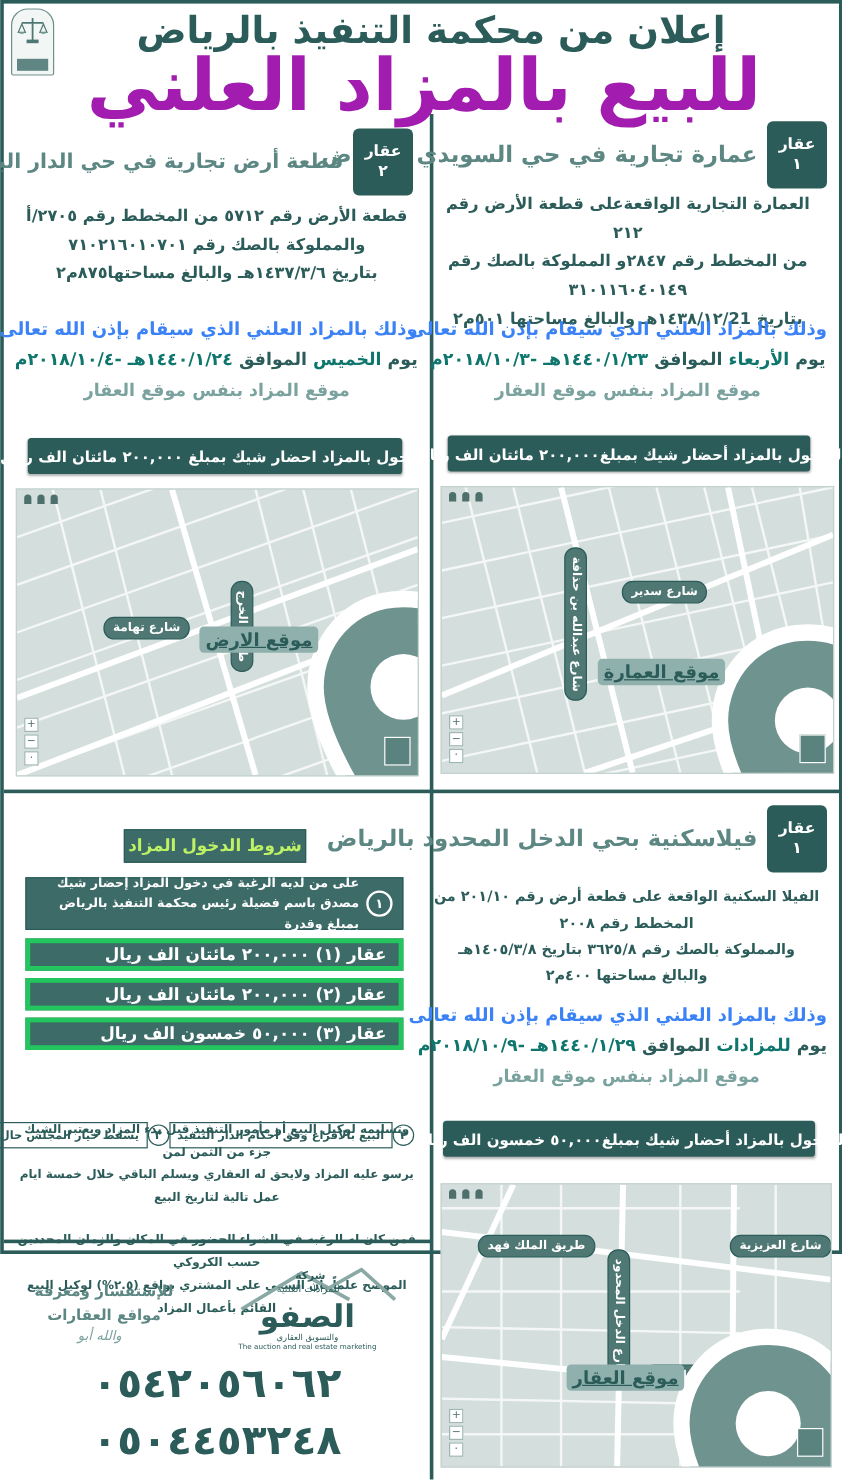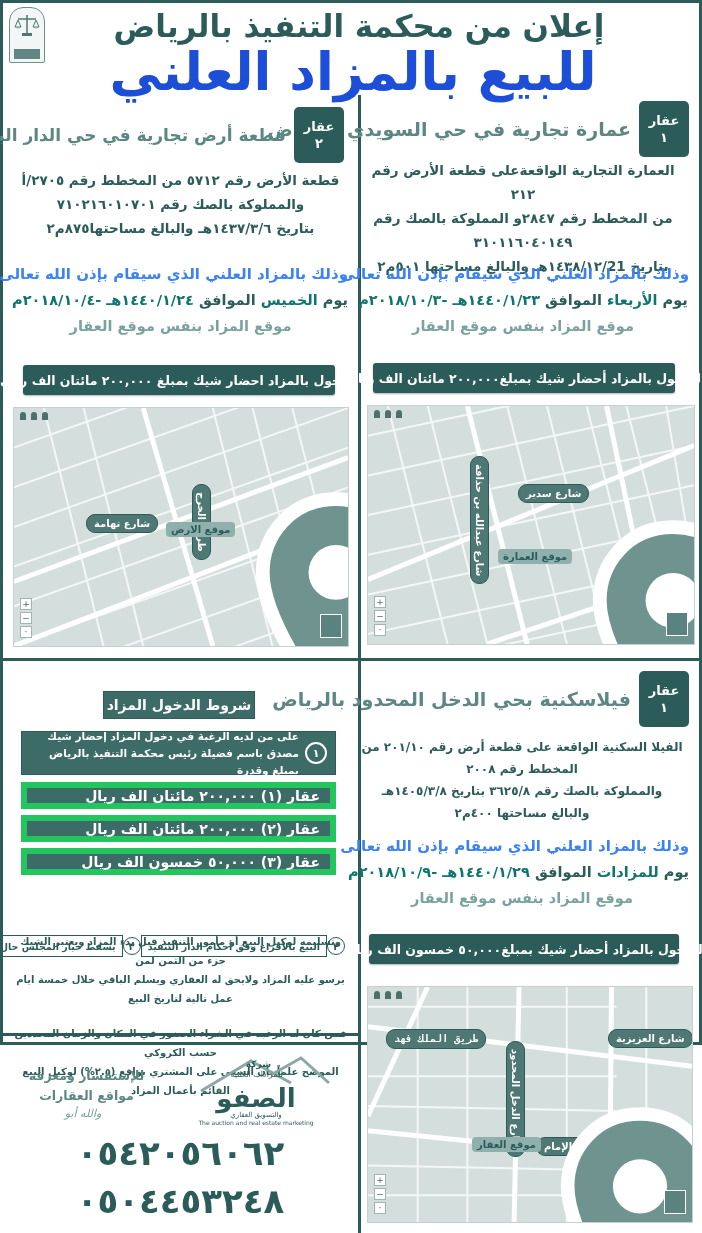--- a/index.html
+++ b/index.html
@@ -7,56 +7,56 @@
     body { font-family: "DejaVu Sans", sans-serif; color: #2b5c59; position: relative; }
 
     .page { position: absolute; left: 0; top: 0; width: 702px; height: 1045px; border: 3px solid #2b5c59; background: #fff; }
 
     
     .header { position: absolute; left: 0; top: 0; width: 696px; height: 92px; }
     .logo { position: absolute; left: 6px; top: 4px; width: 36px; height: 56px; border: 1.5px solid #6e8f8c; border-radius: 14px 14px 2px 2px; background: #f2f6f5; display: flex; flex-direction: column; align-items: center; justify-content: space-between; padding: 4px 0 3px; }
     .logo .scale { width: 26px; height: 26px; }
     .logo .logo-band { width: 26px; height: 10px; background: #5f8683; }
     .title-small { position: absolute; right: 60px; top: 2px; width: 560px; text-align: center; font-size: 31px; font-weight: bold; color: #2b5c59; letter-spacing: 0.5px; line-height: 42px; }
-    .title-big { position: absolute; right: 56px; top: 40px; width: 580px; text-align: center; font-size: 52px; font-weight: bold; color: #1d4ed8; line-height: 58px; }
+    .title-big { position: absolute; right: 56px; top: 40px; width: 580px; text-align: center; font-size: 60px; font-weight: bold; color: #a21caf; line-height: 58px; }
     .divider-v { position: absolute; left: 355px; top: 92px; width: 3px; height: 1141px; background: #2b5c59; }
     .divider-h { position: absolute; left: 0; top: 655px; width: 702px; height: 3px; background: #2b5c59; }
     .divider-h2 { position: absolute; left: 0; top: 1030px; width: 356px; height: 3px; background: #2b5c59; }
 
     .prop-header { position: absolute; display: flex; align-items: center; direction: rtl; }
     .badge { width: 50px; height: 56px; background: #2b5c59; border-radius: 5px; color: #fff; display: flex; flex-direction: column; align-items: center; justify-content: center; font-size: 13px; font-weight: bold; line-height: 17px; flex-shrink: 0; }
     .prop-title { font-size: 19px; font-weight: bold; color: #5c8783; margin-right: 8px; white-space: nowrap; letter-spacing: -0.3px; }
 
     .desc { position: absolute; text-align: center; font-size: 13.5px; font-weight: bold; color: #2b5c59; line-height: 24px; }
     .auction-line { position: absolute; text-align: center; font-size: 15px; font-weight: bold; color: #3b82f6; line-height: 26px; white-space: nowrap; }
     .date-line { position: absolute; text-align: center; font-size: 14.5px; font-weight: bold; line-height: 26px; white-space: nowrap; color: #2b5c59; }
     .date-line .accent { color: #0f766e; }
     .loc-line { position: absolute; text-align: center; font-size: 14.5px; font-weight: bold; color: #7aa29e; line-height: 26px; white-space: nowrap; }
     .cheque-bar { position: absolute; height: 30px; background: #2b5c59; border-radius: 3px; color: #fff; font-size: 12.5px; font-weight: bold; display: flex; align-items: center; justify-content: center; white-space: nowrap; box-shadow: 0 1px 2px rgba(0,0,0,0.3); }
 
     
     .map { position: absolute; background: #d4dfdd; border: 1px solid #c3d2cf; overflow: hidden; }
     .map svg { position: absolute; left: 0; top: 0; width: 100%; height: 100%; }
     .map-label { position: absolute; background: #4f7874; color: #fff; font-size: 10px; font-weight: bold; padding: 3px 7px; border-radius: 9px; white-space: nowrap; border: 1.5px solid #2b5c59; }
     .map-label.vertical { writing-mode: vertical-rl; padding: 7px 3px; }
-    .map-loc { position: absolute; background: #8fb0ac; color: #2b5c59; font-size: 10px; font-weight: bold; padding: 2px 5px; border-radius: 4px; white-space: nowrap; }
+    .map-loc { position: absolute; background: #8fb0ac; color: #2b5c59; font-size: 15px; font-weight: bold; padding: 2px 5px; border-radius: 4px; white-space: nowrap; text-decoration: underline; }
     .map-pin { position: absolute; width: 18px; height: 26px; }
     .map-controls { position: absolute; left: 6px; bottom: 8px; width: 12px; display: flex; flex-direction: column; gap: 2px; }
     .map-controls span { display: block; width: 12px; height: 12px; background: #fff; border: 1px solid #9fb6b3; font-size: 9px; line-height: 10px; text-align: center; color: #4b6e6b; }
     .map-thumb { position: absolute; right: 6px; bottom: 8px; width: 22px; height: 24px; background: #5a827e; border: 1px solid #fff; }
     .map-topicons { position: absolute; left: 6px; top: 4px; display: flex; gap: 5px; }
     .map-topicons span { display: block; width: 6px; height: 8px; background: #4e706d; border-radius: 3px 3px 0 0; }
 
     
-    .cond-title { position: absolute; left: 100px; top: 688px; width: 152px; height: 28px; background: #3d6b68; color: #ffffff; font-size: 14px; font-weight: bold; display: flex; align-items: center; justify-content: center; border: 1px solid #2b5c59; }
+    .cond-title { position: absolute; left: 100px; top: 688px; width: 152px; height: 28px; background: #3d6b68; color: #bef264; font-size: 14px; font-weight: bold; display: flex; align-items: center; justify-content: center; border: 1px solid #2b5c59; }
     .cond-box { position: absolute; background: #3d6b68; color: #fff; border: 1px solid #2b5c59; }
     .cond-1 { left: 18px; top: 728px; width: 315px; height: 44px; display: flex; align-items: center; padding: 3px 8px; gap: 6px; }
     .cond-num { width: 22px; height: 22px; border: 2px solid #fff; border-radius: 50%; display: flex; align-items: center; justify-content: center; font-size: 11px; font-weight: bold; flex-shrink: 0; }
     .cond-1 .text { font-size: 10.5px; font-weight: bold; line-height: 17px; text-align: right; }
-    .price-row { position: absolute; left: 18px; width: 315px; height: 27px; background: #3d6b68; color: #fff; font-size: 14px; font-weight: bold; display: flex; align-items: center; padding-right: 10px; border: 6px solid #22c55e; white-space: nowrap; }
+    .price-row { position: absolute; left: 18px; width: 315px; height: 27px; background: #3d6b68; color: #fff; font-size: 14px; font-weight: bold; display: flex; align-items: center; padding-right: 10px; border: 4px solid #22c55e; white-space: nowrap; }
     .small-text { position: absolute; left: 10px; width: 335px; text-align: center; font-size: 10px; font-weight: bold; color: #2b5c59; line-height: 19px; margin-top: 45px; }
     .rule-row { position: absolute; left: 12px; top: 931px; width: 330px; height: 24px; display: flex; align-items: center; justify-content: space-between; direction: rtl; }
     .rule-box { height: 22px; border: 1.5px solid #2b5c59; color: #2b5c59; font-size: 9.5px; font-weight: bold; display: flex; align-items: center; padding: 0 6px; white-space: nowrap; }
     .rule-num { width: 18px; height: 18px; border: 1.5px solid #2b5c59; border-radius: 50%; color: #2b5c59; font-size: 10px; font-weight: bold; display: flex; align-items: center; justify-content: center; flex-shrink: 0; }
 
     
     .contact-text { position: absolute; left: 16px; top: 1063px; width: 135px; text-align: center; color: #5c8783; font-size: 12.5px; font-weight: bold; line-height: 20px; }
     .contact-sign { position: absolute; left: 40px; top: 1104px; width: 80px; text-align: center; color: #7aa29e; font-size: 11px; font-style: italic; }
     .company-logo { position: absolute; left: 178px; top: 1050px; width: 150px; height: 75px; }
     .company-logo .roof { position: absolute; left: 0; top: 0; width: 150px; height: 40px; }
@@ -273,21 +273,21 @@
           <line x1="152" y1="0" x2="147" y2="237"></line>
           <line x1="245" y1="0" x2="243" y2="237"></line>
           <line x1="60" y1="0" x2="0" y2="130"></line>
         </g>
       </svg>
       <div class="map-topicons">
           <span></span>
           <span></span>
           <span></span>
         </div>
-      <div class="map-label" style="left:18px; top:42px;font-family:Liberation Mono, monospace;">طريق الملك فهد</div>
+      <div class="map-label" style="left:30px; top:42px;">طريق الملك فهد</div>
       <div class="map-label" style="left:240px; top:42px;">شارع العزيزية</div>
       <div class="map-label vertical" style="left:138px; top:54px;">شارع الدخل المحدود</div>
       <div class="map-label" style="left:168px; top:150px;">شارع الإمام</div>
       <svg class="map-pin" style="left:110px; top:118px;" viewBox="0 0 18 26">
           <path d="M9 1 C4 1 1 5 1 9 C1 15 9 25 9 25 C9 25 17 15 17 9 C17 5 14 1 9 1 Z" fill="#6f948f" stroke="#fff" stroke-width="1.5"></path>
           <circle cx="9" cy="9" r="3" fill="#fff"></circle>
         </svg>
       <div class="map-loc" style="left:104px; top:150px;">موقع العقار</div>
       <div class="map-controls">
           <span>+</span>

